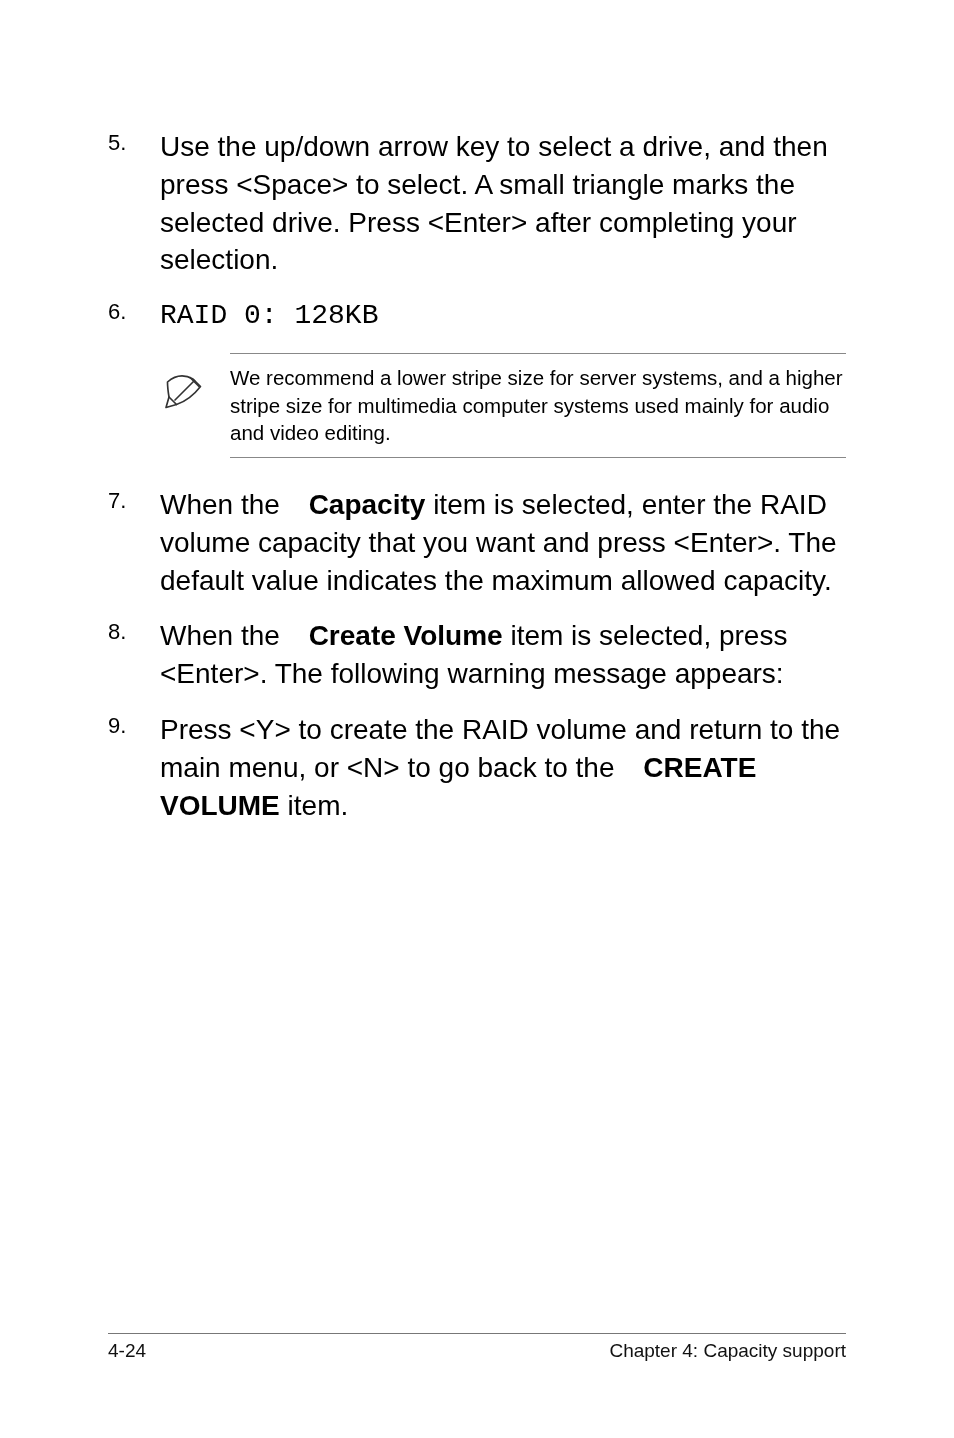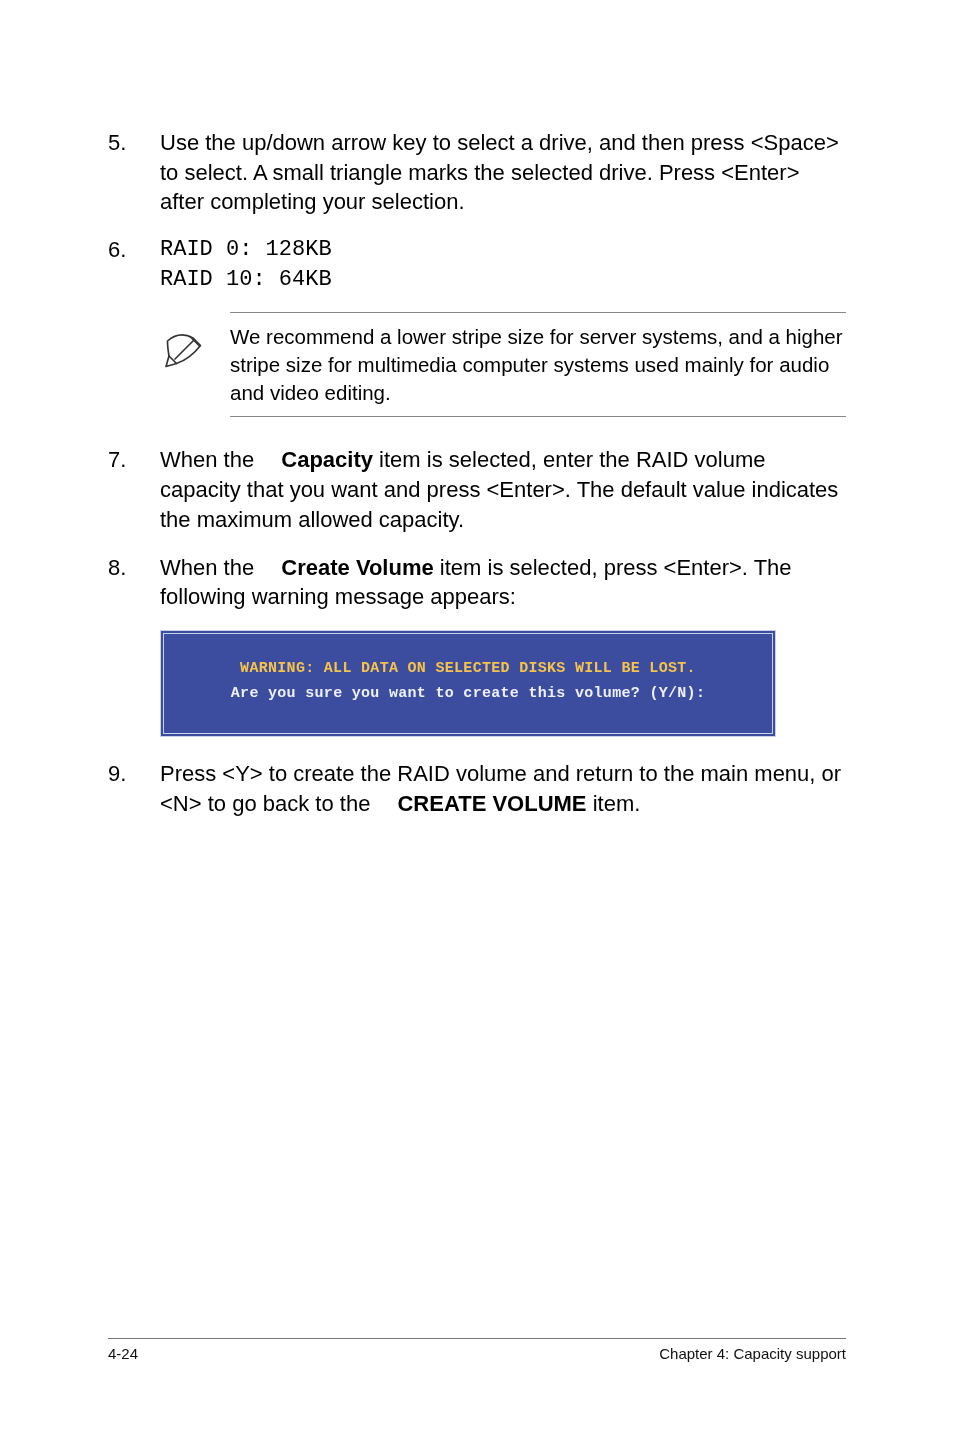--- a/index.html
+++ b/index.html
@@ -1,52 +1,51 @@
 <!DOCTYPE html>
 <html><head>
 <meta charset="utf-8">
 <style>
   * { margin: 0; padding: 0; box-sizing: border-box; }
   html, body { width: 954px; height: 1438px; background: #fff; font-family: Arial, Helvetica, sans-serif; color: #000; }
   .page { padding: 128px 108px 0 108px; position: relative; height: 100%; }
   .ol-item { display: flex; margin-bottom: 18px; }
   .ol-num { width: 52px; flex: 0 0 52px; font-size: 22px; line-height: 1.35; }
-  .ol-body { flex: 1; font-size: 22px; line-height: 1.35; }
+  .ol-body { flex: 1; font-size: 28px; line-height: 1.35; }
   .ol-body .sub { display: block; font-family: Liberation Mono, monospace; }
   .note-wrap { display: flex; align-items: flex-start; margin: 8px 0 28px 52px; }
   .note-rule { border-top: 1px solid #888; margin-bottom: 10px; }
   .note-rule-bottom { border-top: 1px solid #888; margin-top: 10px; }
   .note-icon { width: 70px; flex: 0 0 70px; padding-top: 14px; }
   .note-text-col { flex: 1; }
   .note-text { font-size: 20.5px; line-height: 1.35; padding: 0 0 0 0; }
   .bold { font-weight: bold; margin-left: 21px; }
   .console-box { margin: 14px 0 22px 52px; width: 616px; background: #3c4da0; border: 4px double #c9d0ea; padding: 22px 0 26px 0; }
   .console-inner { text-align: center; font-family: "Courier New", monospace; font-size: 15px; line-height: 1.7; }
   .console-warn { color: #f6c34a; font-weight: bold; letter-spacing: 0.3px; }
   .console-prompt { color: #eef0fa; font-weight: bold; letter-spacing: 0.3px; }
   .footer { position: absolute; left: 108px; right: 108px; bottom: 76px; }
   .footer-rule { border-top: 1px solid #777; margin-bottom: 6px; }
-  .footer-row { display: flex; justify-content: space-between; font-size: 15px; color: #111; }
+  .footer-row { display: flex; justify-content: space-between; font-size: 19px; color: #111; }
   svg.pencil { width: 48px; height: 48px; }
 </style>
 </head>
 <body>
 
 <div class="page">
 
   <div class="ol-item">
     <div class="ol-num">5.</div>
     <div class="ol-body">Use the up/down arrow key to select a drive, and then press &lt;Space&gt; to select. A small triangle marks the selected drive. Press &lt;Enter&gt; after completing your selection.</div>
   </div>
 
   <div class="ol-item">
     <div class="ol-num">6.</div>
     <div class="ol-body">
       <span class="sub">RAID 0: 128KB</span>
-      <span class="sub">RAID 10: 64KB</span>
     </div>
   </div>
 
   <div class="note-wrap">
     <div class="note-icon">
       <svg class="pencil" viewBox="0 0 64 64">
         <g fill="none" stroke="#333" stroke-width="2.2" stroke-linejoin="round" stroke-linecap="round">
           <path d="M10 20 Q26 6 44 16 L54 26 Q40 44 22 50 L8 54 L12 40 Q10 28 10 20 Z"></path>
           <path d="M40 14 L52 26"></path>
           <path d="M12 40 L22 50"></path>
@@ -68,26 +67,20 @@
     </div>
   </div>
 
   <div class="ol-item">
     <div class="ol-num">8.</div>
     <div class="ol-body">
       <span>When the </span><span class="bold">Create Volume</span><span> item is selected, press &lt;Enter&gt;. The following warning message appears:</span>
     </div>
   </div>
 
-  <div class="console-box">
-    <div class="console-inner">
-      <div class="console-warn">WARNING: ALL DATA ON SELECTED DISKS WILL BE LOST.</div>
-      <div class="console-prompt">Are you sure you want to create this volume? (Y/N):</div>
-    </div>
-  </div>
 
   <div class="ol-item">
     <div class="ol-num">9.</div>
     <div class="ol-body">
       <span>Press &lt;Y&gt; to create the RAID volume and return to the main menu, or &lt;N&gt; to go back to the </span><span class="bold">CREATE VOLUME</span><span> item.</span>
     </div>
   </div>
 
   <div class="footer">
     <div class="footer-rule"></div>

